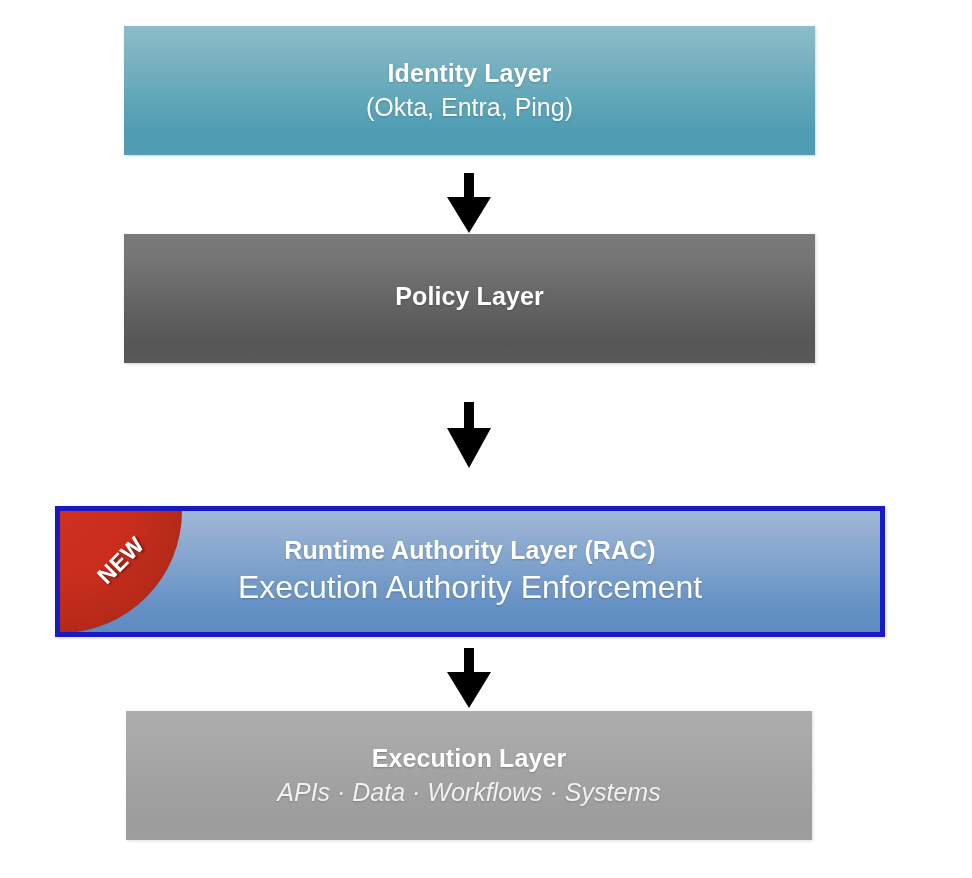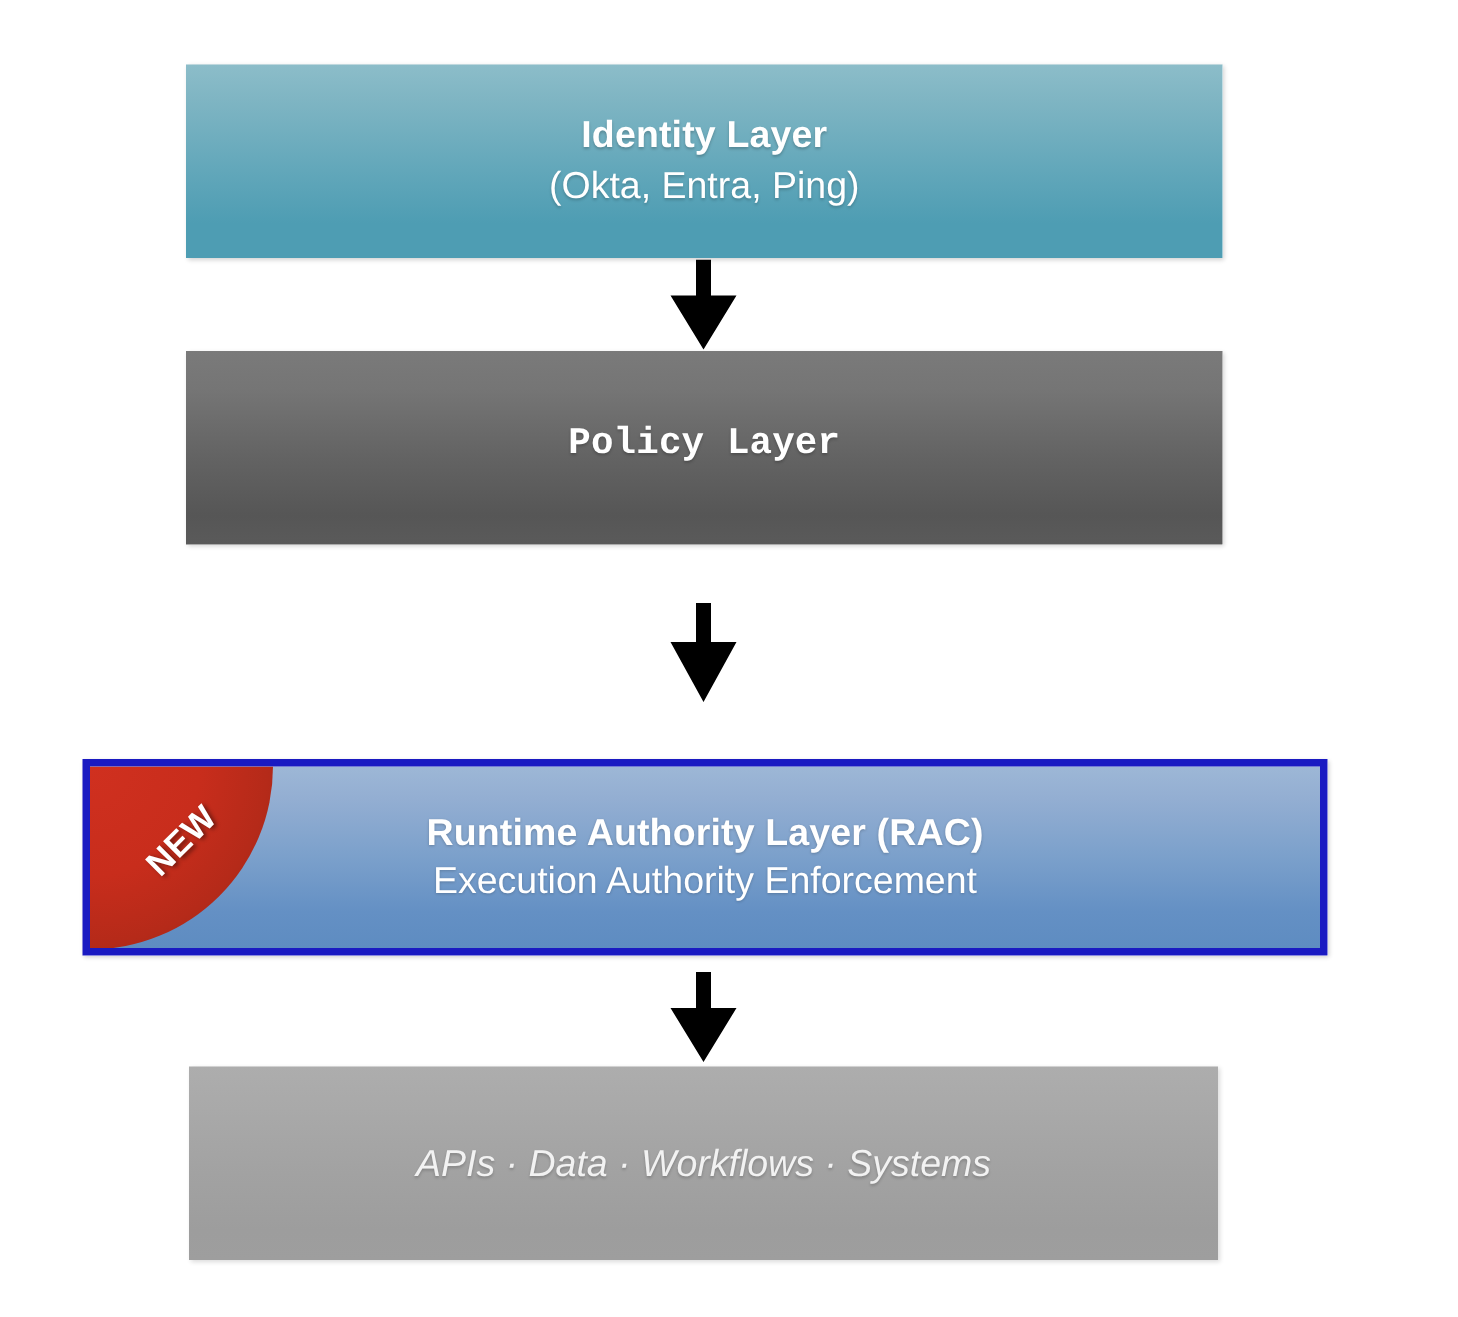--- a/index.html
+++ b/index.html
@@ -46,21 +46,21 @@
     font-weight: normal;
     color: #ffffff;
     line-height: 1.2;
     text-shadow: 0 1px 2px rgba(0,0,0,0.20);
     white-space: nowrap;
   }
 
   
   #identity-layer {
     left: 124px;
-    top: 43px;
+    top: 26px;
     width: 691px;
     height: 129px;
     background: linear-gradient(to bottom,
         #8cbdc9 0%,
         #7fb5c3 18%,
         #62a7ba 55%,
         #4e9db3 82%,
         #4e9db3 100%);
     box-shadow: 1px 1px 3px rgba(0,0,0,0.18);
   }
@@ -74,40 +74,40 @@
     width: 691px;
     height: 129px;
     background: linear-gradient(to bottom,
         #7a7a7a 0%,
         #757575 20%,
         #636363 55%,
         #565656 85%,
         #5a5a5a 100%);
     box-shadow: 1px 1px 3px rgba(0,0,0,0.18);
   }
-  #policy-layer .layer-title { font-size: 25px; margin-bottom: 4px; font-family: Liberation Mono, monospace; }
+  #policy-layer .layer-title { font-size: 25px; margin-bottom: 4px; }
   #policy-layer .layer-sub   { font-size: 25px; }
 
   
   #rac-layer {
     left: 55px;
     top: 506px;
     width: 830px;
     height: 131px;
     border: 5px solid #1a1ac2;
     background: linear-gradient(to bottom,
         #9db7d6 0%,
         #93aed2 18%,
         #7ba0cb 50%,
         #6490c4 80%,
         #5e8cc1 100%);
     box-shadow: 1px 1px 3px rgba(0,0,0,0.20);
   }
   #rac-layer .layer-title { font-size: 25px; margin-bottom: 3px; }
-  #rac-layer .layer-sub   { font-size: 25px; }
+  #rac-layer .layer-sub   { font-size: 32px; }
 
   
   #new-ribbon {
     position: absolute;
     left: 0;
     top: 0;
     width: 125px;
     height: 121px;
     background: radial-gradient(circle at 0% 0%,
         #d0301f 0%,
@@ -199,16 +199,17 @@
     <div class="layer-sub">Execution Authority Enforcement</div>
   </div>
 
   <div class="flow-arrow" id="arrow-rac-execution">
     <svg viewBox="0 0 48 62" preserveAspectRatio="none">
       <polygon points="19,0 29,0 29,24 46,24 24,60 2,24 19,24" fill="#000000"></polygon>
     </svg>
   </div>
 
   <div class="layer-box" id="execution-layer">
+    <div class="layer-title">Execution Layer</div>
     <div class="layer-sub">APIs · Data · Workflows · Systems</div>
   </div>
 
 </div>
 
 </body></html>

